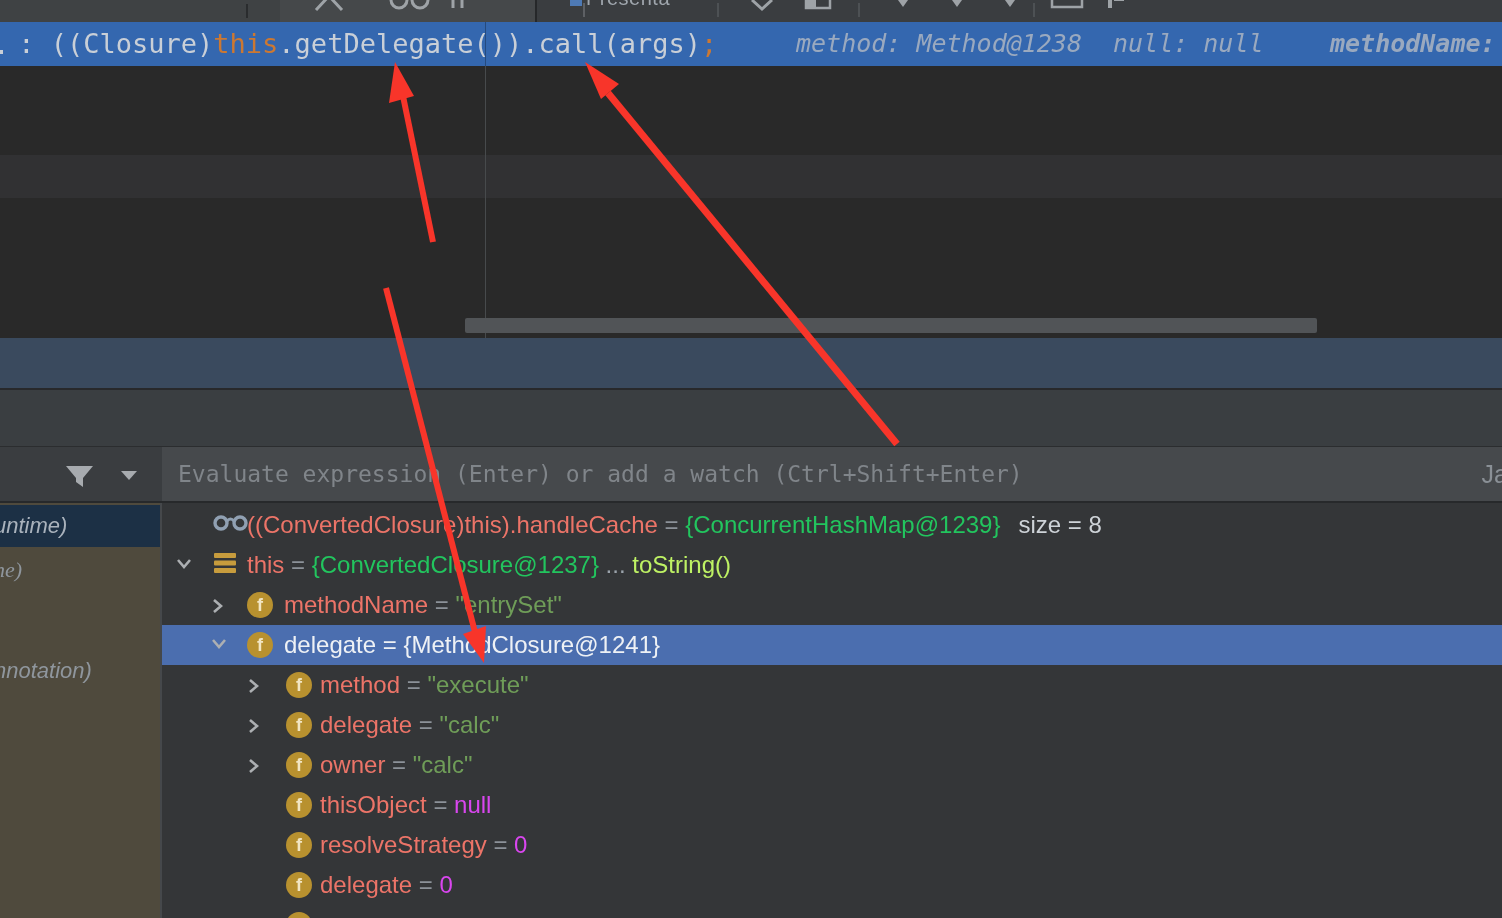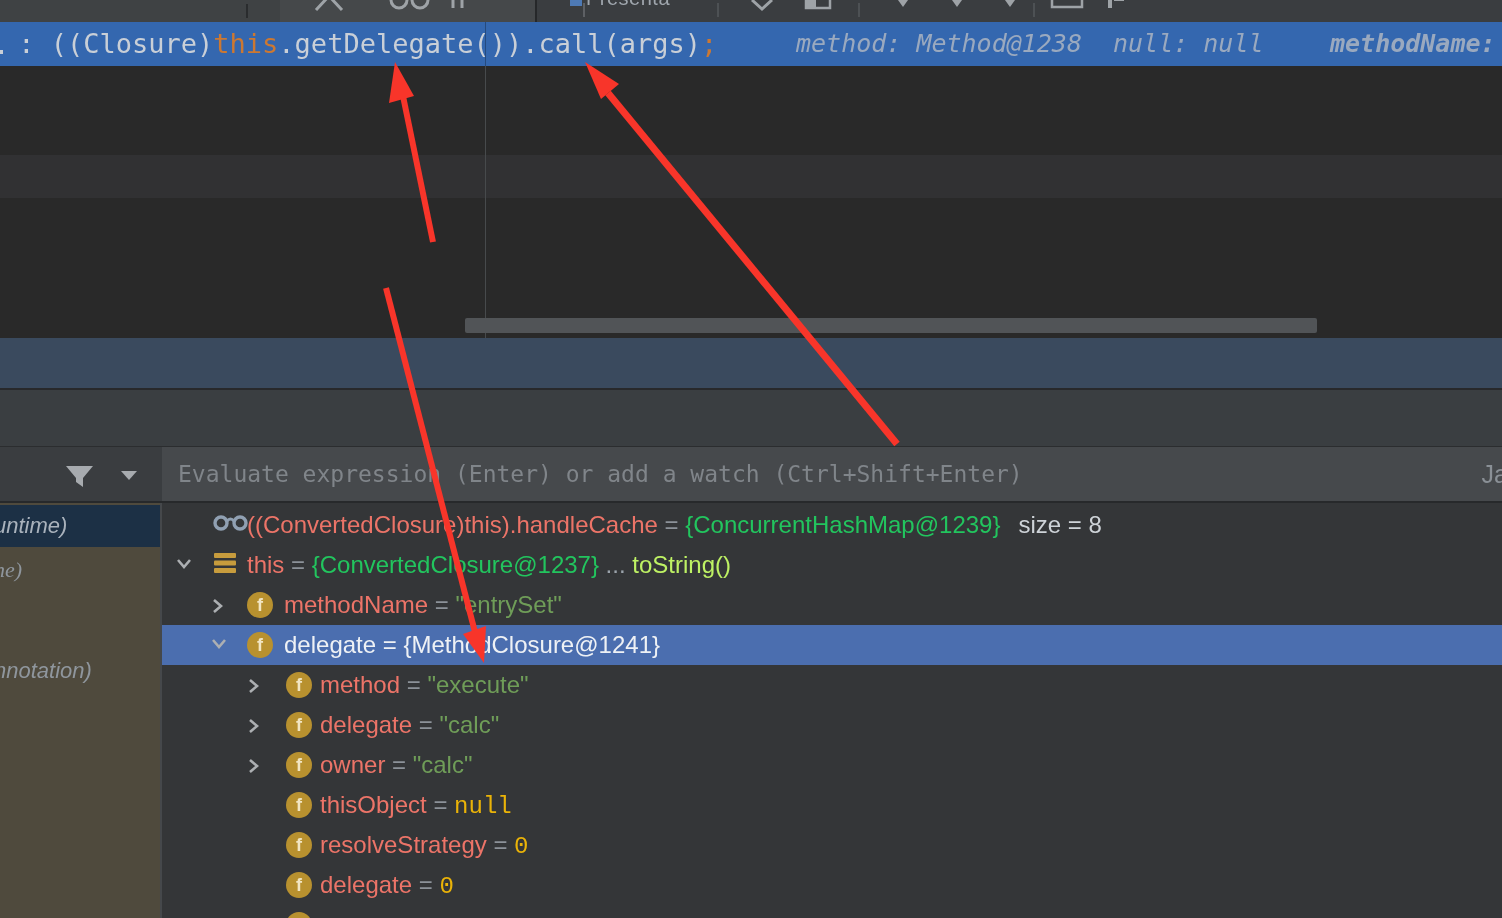--- a/index.html
+++ b/index.html
@@ -56,21 +56,21 @@
              border-left:2px solid #45484b;overflow:hidden;padding-top:2px;}
   .var-row{position:relative;width:1342px;height:40px;font-size:24px;line-height:40px;white-space:pre;}
   .var-row.selected{background:#4b6eaf;}
   .chev{position:absolute;top:12px;}
   .lvl0 .chev{left:13px;} .lvl1 .chev{left:48px;} .lvl2 .chev{left:84px;}
   .row-icon{position:absolute;top:7px;}
   .lvl0 .row-icon{left:51px;} .lvl1 .row-icon{left:85px;} .lvl2 .row-icon{left:124px;}
   .row-text{position:absolute;top:0;}
   .lvl0 .row-text{left:85px;} .lvl1 .row-text{left:122px;} .lvl2 .row-text{left:158px;}
   .v-name{color:#ec7468;} .v-eq{color:#8c9299;} .v-ref{color:#22c55e;} .v-string{color:#6f9d58;}
-  .v-plain{color:#eab308;font-family:Liberation Mono, monospace;} .v-extra{color:#ced3d8;margin-left:18px;} .v-dots{color:#9ba3ab;}
+  .v-plain{color:#d946ef;} .v-extra{color:#ced3d8;margin-left:18px;} .v-dots{color:#9ba3ab;}
   .v-link{color:#bef264;}
   .var-row.selected .v-name,.var-row.selected .v-eq,.var-row.selected .v-ref{color:#eef1f5;}
   .ficon{display:inline-block;width:26px;height:26px;border-radius:50%;background:#b8912f;
          text-align:center;line-height:26px;font-size:18px;font-weight:bold;color:#f2e6c4;font-family:"Liberation Sans",sans-serif;}
 
   .arrows{position:absolute;left:0;top:0;z-index:60;pointer-events:none;}
 </style>
 </head>
 <body>
 

